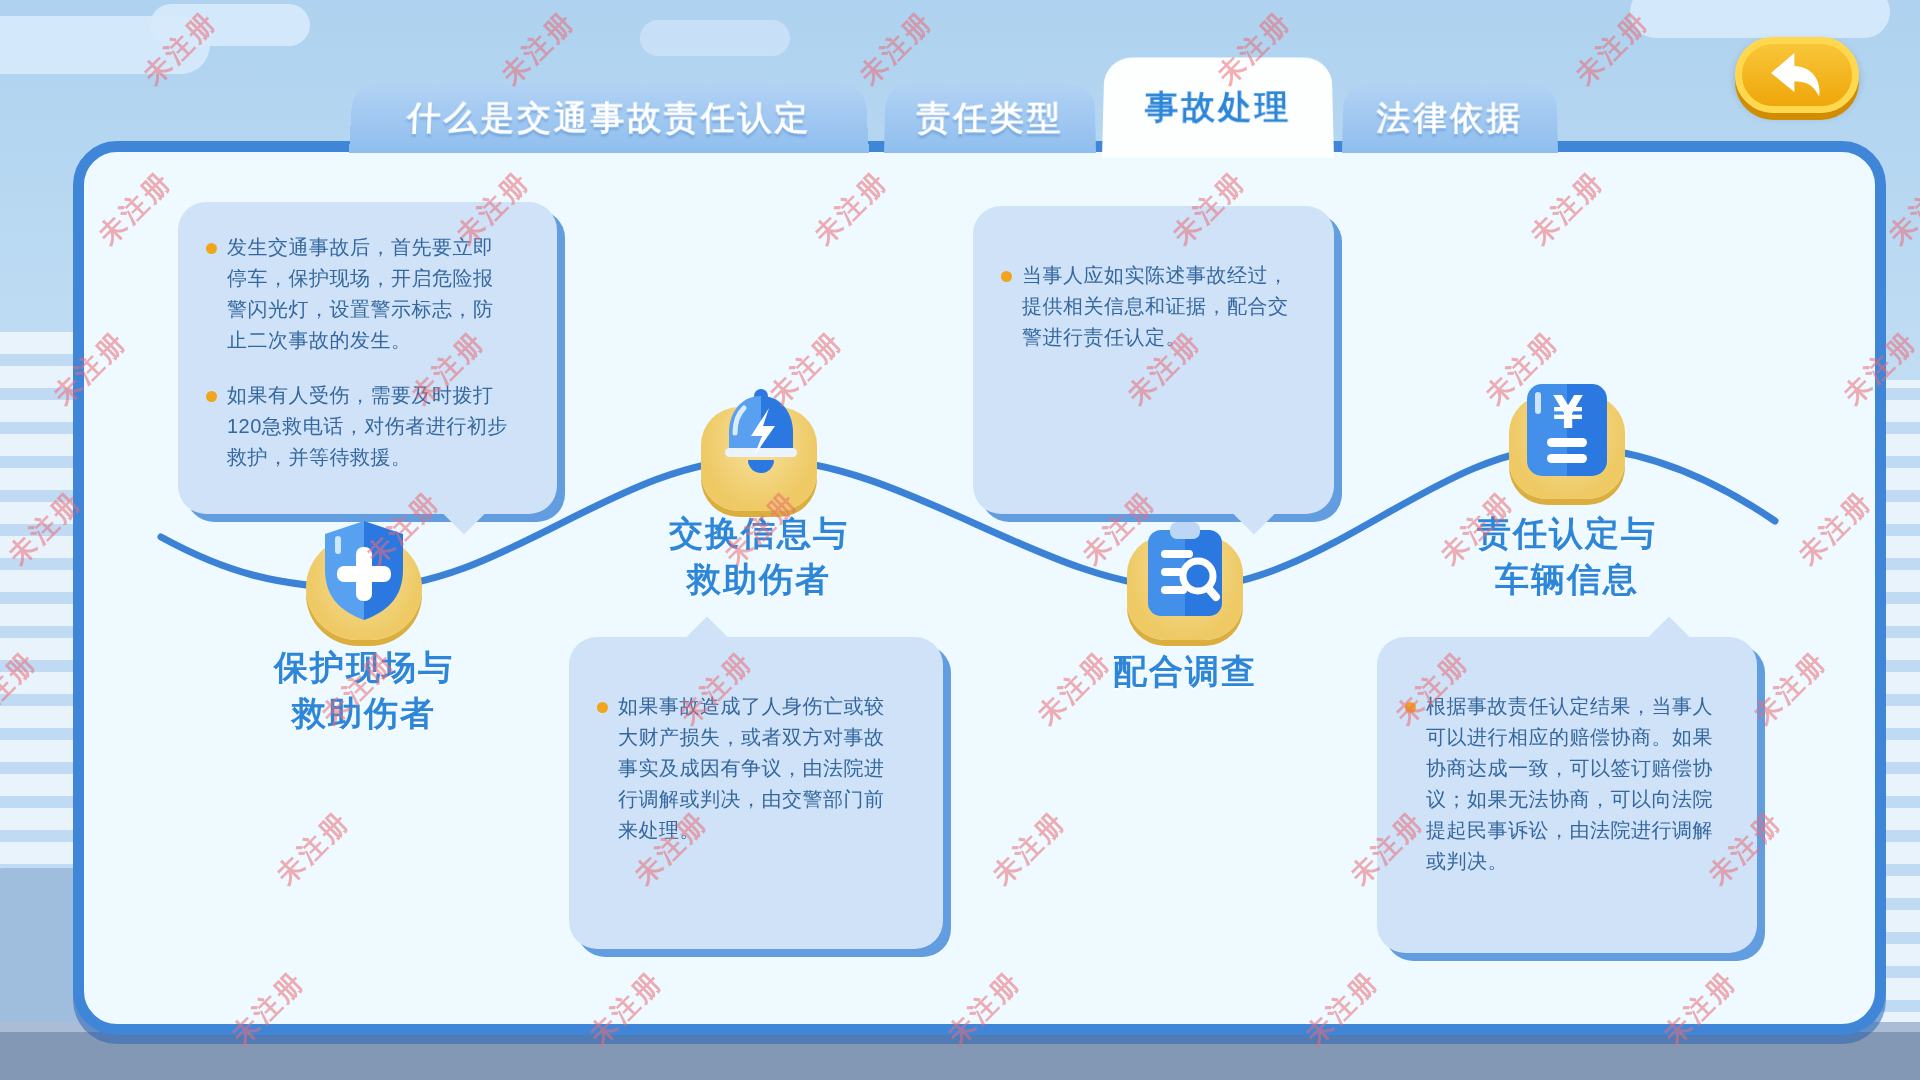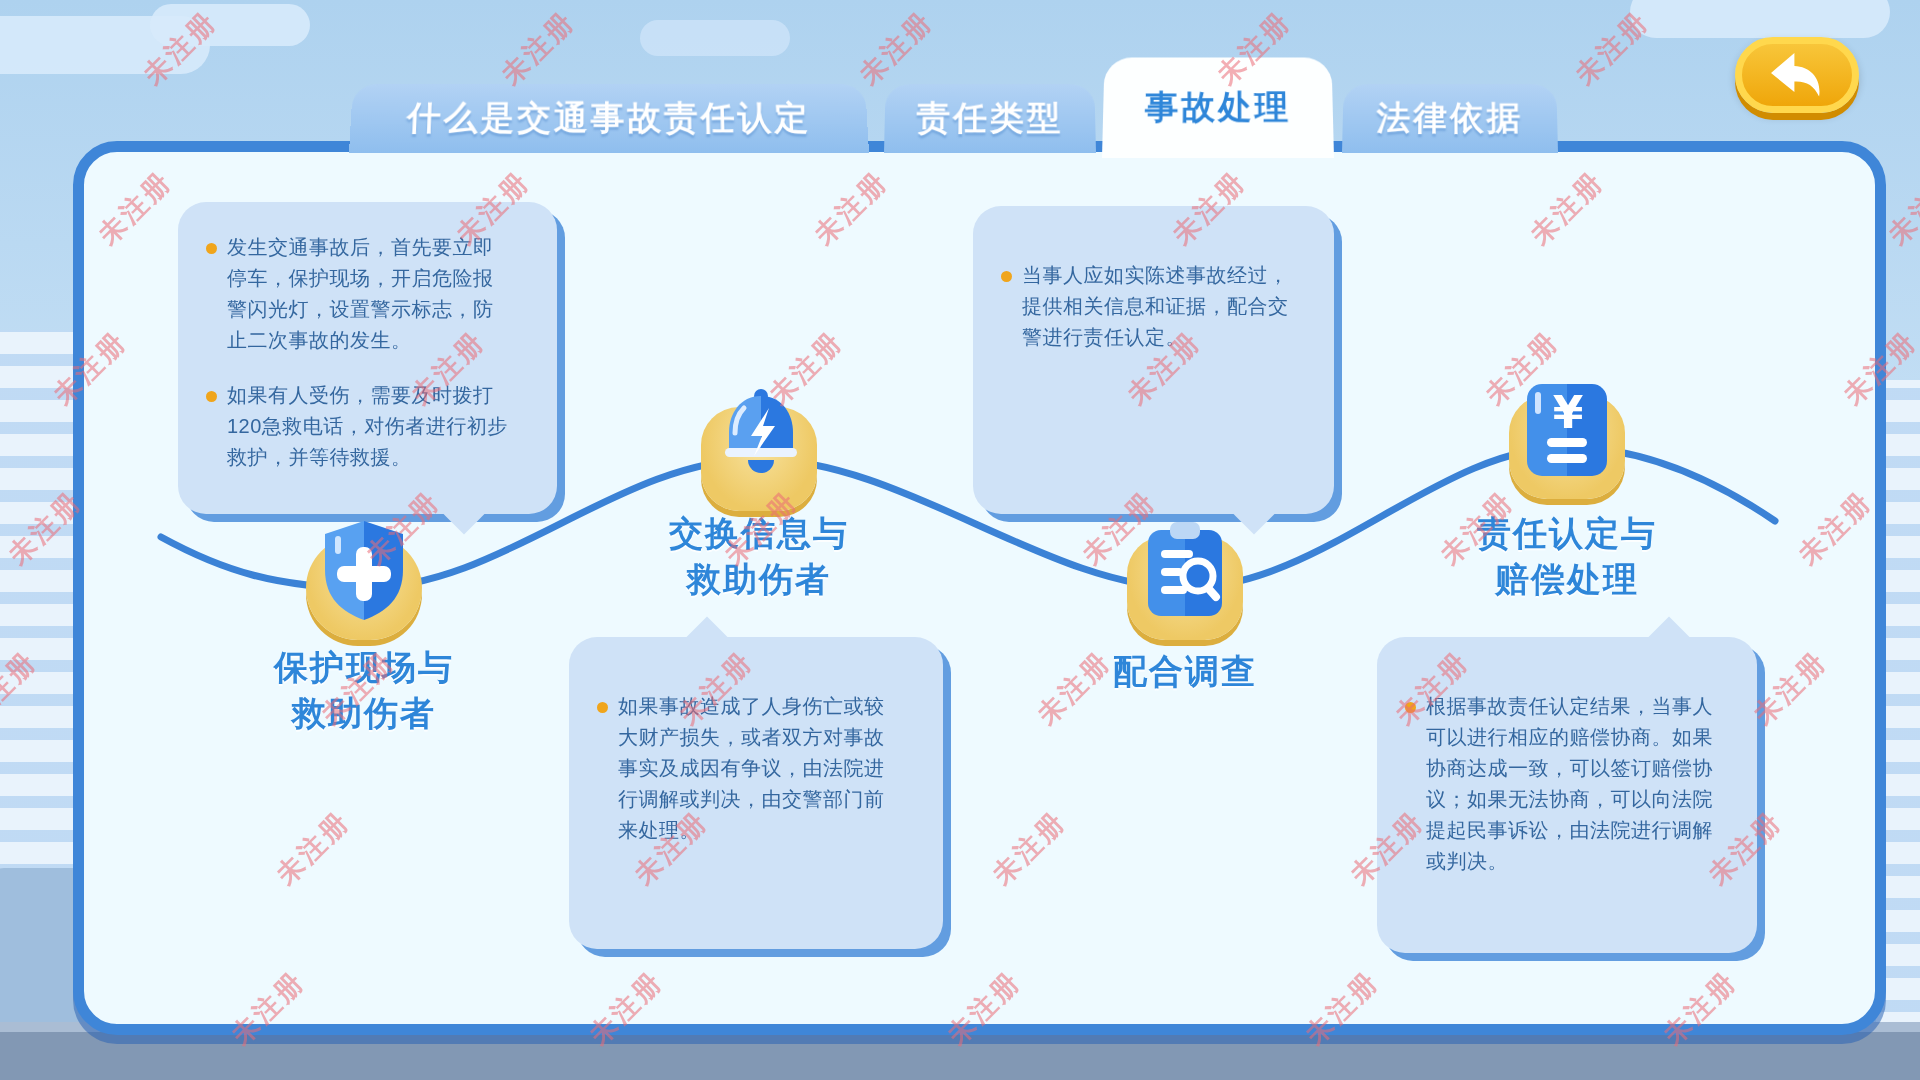--- a/index.html
+++ b/index.html
@@ -248,21 +248,21 @@
   <div class="step-title st2">
     <div>交换信息与</div>
     <div>救助伤者</div>
   </div>
   <div class="step-title st3">
     <div>配合调查</div>
     <div></div>
   </div>
   <div class="step-title st4">
     <div>责任认定与</div>
-    <div>赔偿处理</div>
+    <div>车辆信息</div>
   </div>
 
   <div class="wm-layer">
       <span class="wm" style="left: 135px; top: 30px;">未注册</span>
       <span class="wm" style="left: 493px; top: 30px;">未注册</span>
       <span class="wm" style="left: 851px; top: 30px;">未注册</span>
       <span class="wm" style="left: 1209px; top: 30px;">未注册</span>
       <span class="wm" style="left: 1567px; top: 30px;">未注册</span>
       <span class="wm" style="left: 90px; top: 190px;">未注册</span>
       <span class="wm" style="left: 448px; top: 190px;">未注册</span>

